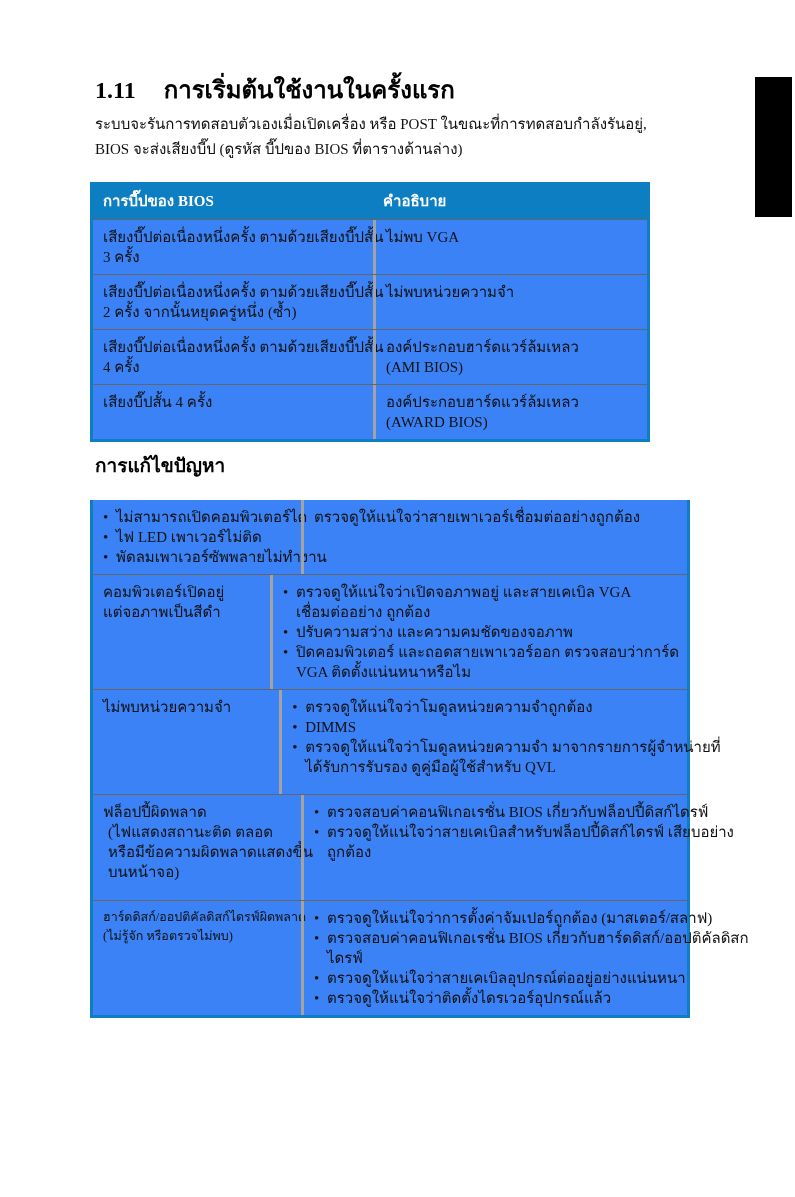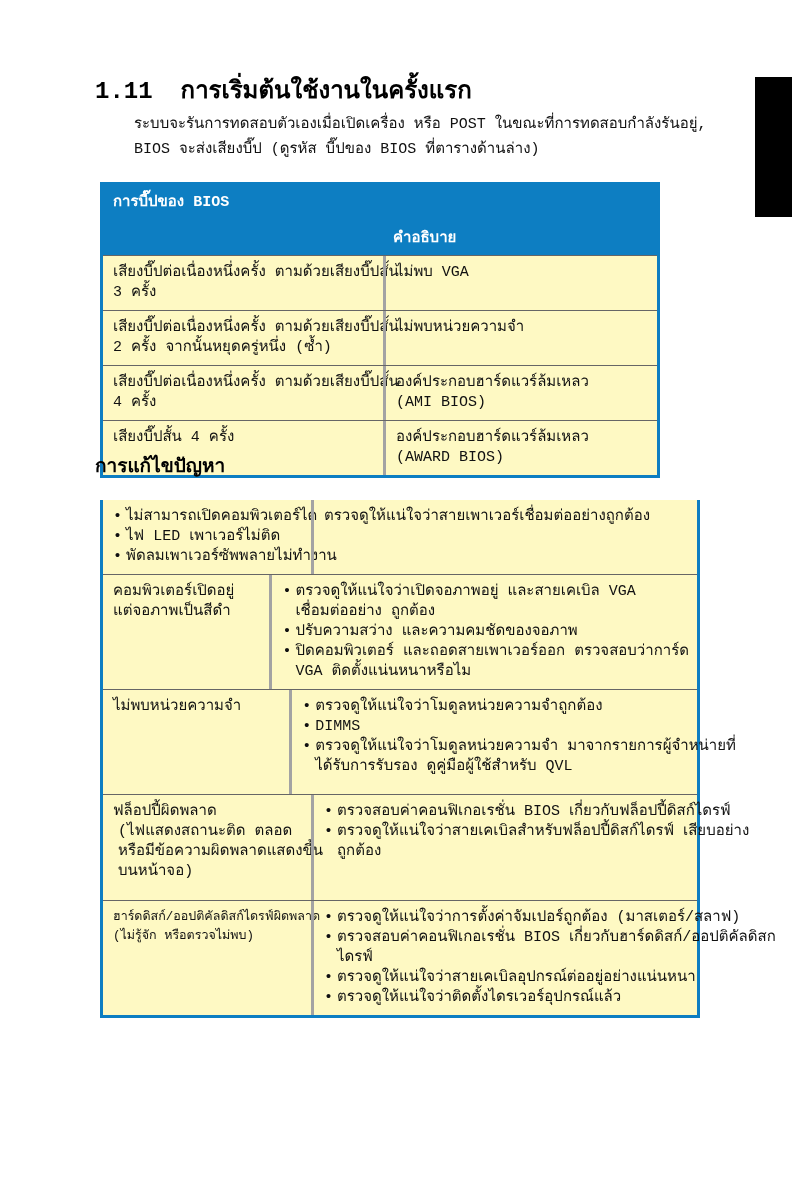--- a/index.html
+++ b/index.html
@@ -1,38 +1,38 @@
 <!DOCTYPE html>
 <html><head>
 <meta charset="utf-8">
 <style>
   html,body{margin:0;padding:0;background:#ffffff;}
   .doc{position:relative;width:795px;height:1049px;background:#ffffff;overflow:hidden;
-       font-family:Liberation Mono, monospace;color:#111;}
+       font-family:Liberation Serif, serif;color:#111;}
 
   
   .chapter-tab{position:absolute;left:755px;top:77px;width:37px;height:140px;background:#000;}
 
   
   .h1{position:absolute;left:95px;top:70px;font-size:24px;font-weight:bold;color:#000;white-space:nowrap;}
   .h1 .num{margin-right:28px;}
-  .intro{position:absolute;left:95px;top:112px;font-size:15px;line-height:25px;color:#111;white-space:nowrap;margin-left:39px;}
+  .intro{position:absolute;left:95px;top:112px;font-size:15px;line-height:25px;color:#111;white-space:nowrap;}
   .h2{position:absolute;left:95px;top:450px;font-size:19px;font-weight:bold;color:#000;}
 
   
-  .tbl{position:absolute;left:100px;border:3px solid #0d7ec2;border-top:none;background:#fef9c3;box-sizing:border-box;}
+  .tbl{position:absolute;left:90px;border:3px solid #0d7ec2;border-top:none;background:#3b82f6;box-sizing:border-box;}
   .t1{top:182px;width:560px;}
   .t2{top:500px;width:600px;}
   .thead{display:flex;background:#0d7ec2;color:#fff;font-weight:bold;font-size:15px;}
   .thead>div{padding:7px 10px 6px 10px;box-sizing:border-box;}
   .trow{display:flex;border-top:1px solid #666;}
   .trow:first-of-type{border-top:none;}
   .c1{box-sizing:border-box;padding:7px 8px 7px 10px;}
   .c2{box-sizing:border-box;flex:1;border-left:3px solid #a3a3a3;padding:7px 8px 7px 10px;}
-  .thead .c2{border-left:none;margin-top:36px;}
+  .thead .c2{border-left:none;}
   .t1 .c1{width:280px;}
   .t2 .c1{width:208px;}
   .t1 .trow,.t2 .trow{font-size:15px;line-height:20px;}
   .t1 .trow:nth-of-type(2){min-height:54px;}
   .t1 .trow:nth-of-type(3){min-height:52px;}
   .t1 .trow:nth-of-type(4){min-height:54px;}
   .t1 .trow:nth-of-type(5){min-height:52px;}
   .t2 .trow:nth-of-type(2){min-height:76px;}
   .t2 .trow:nth-of-type(3){min-height:104px;gap:40px;}
   .t2 .trow:nth-of-type(4){min-height:105px;}

